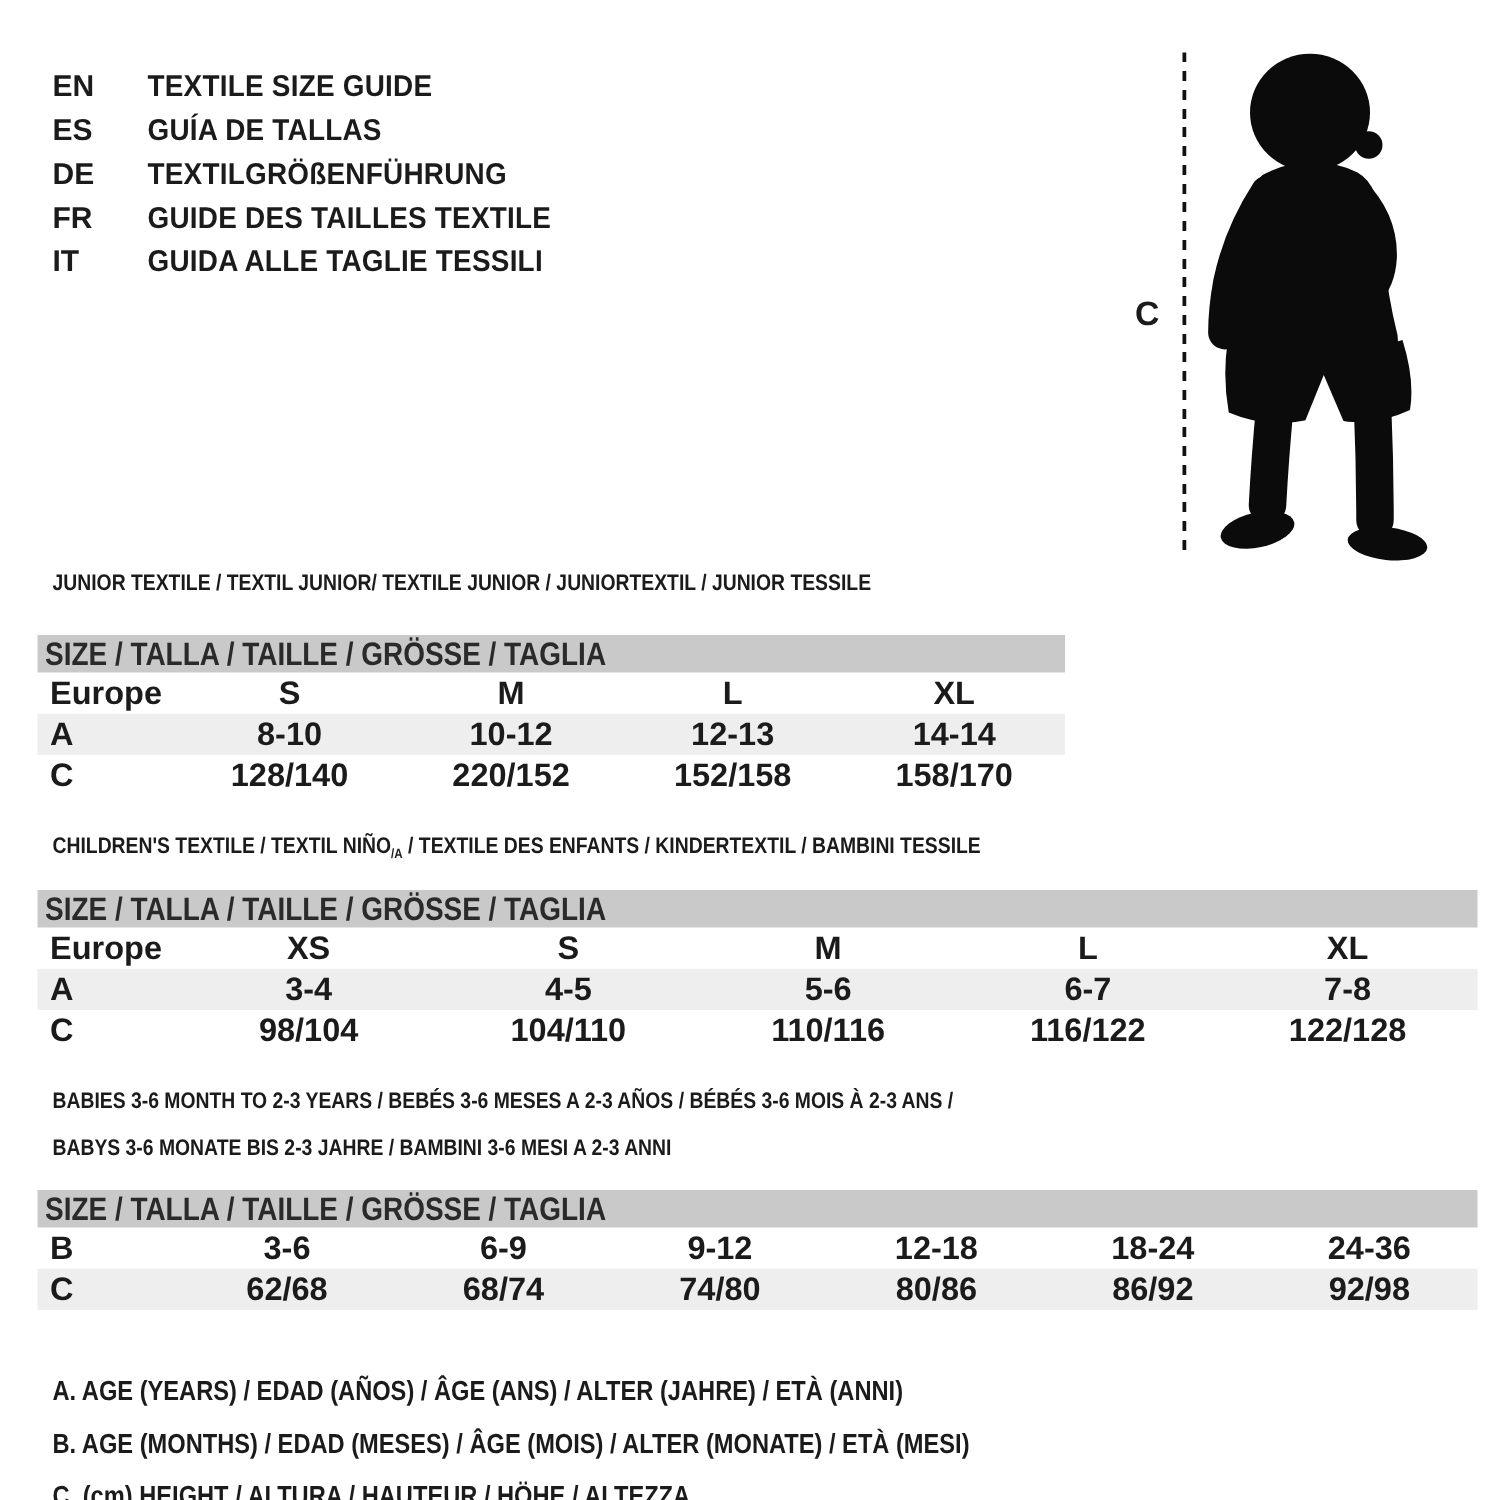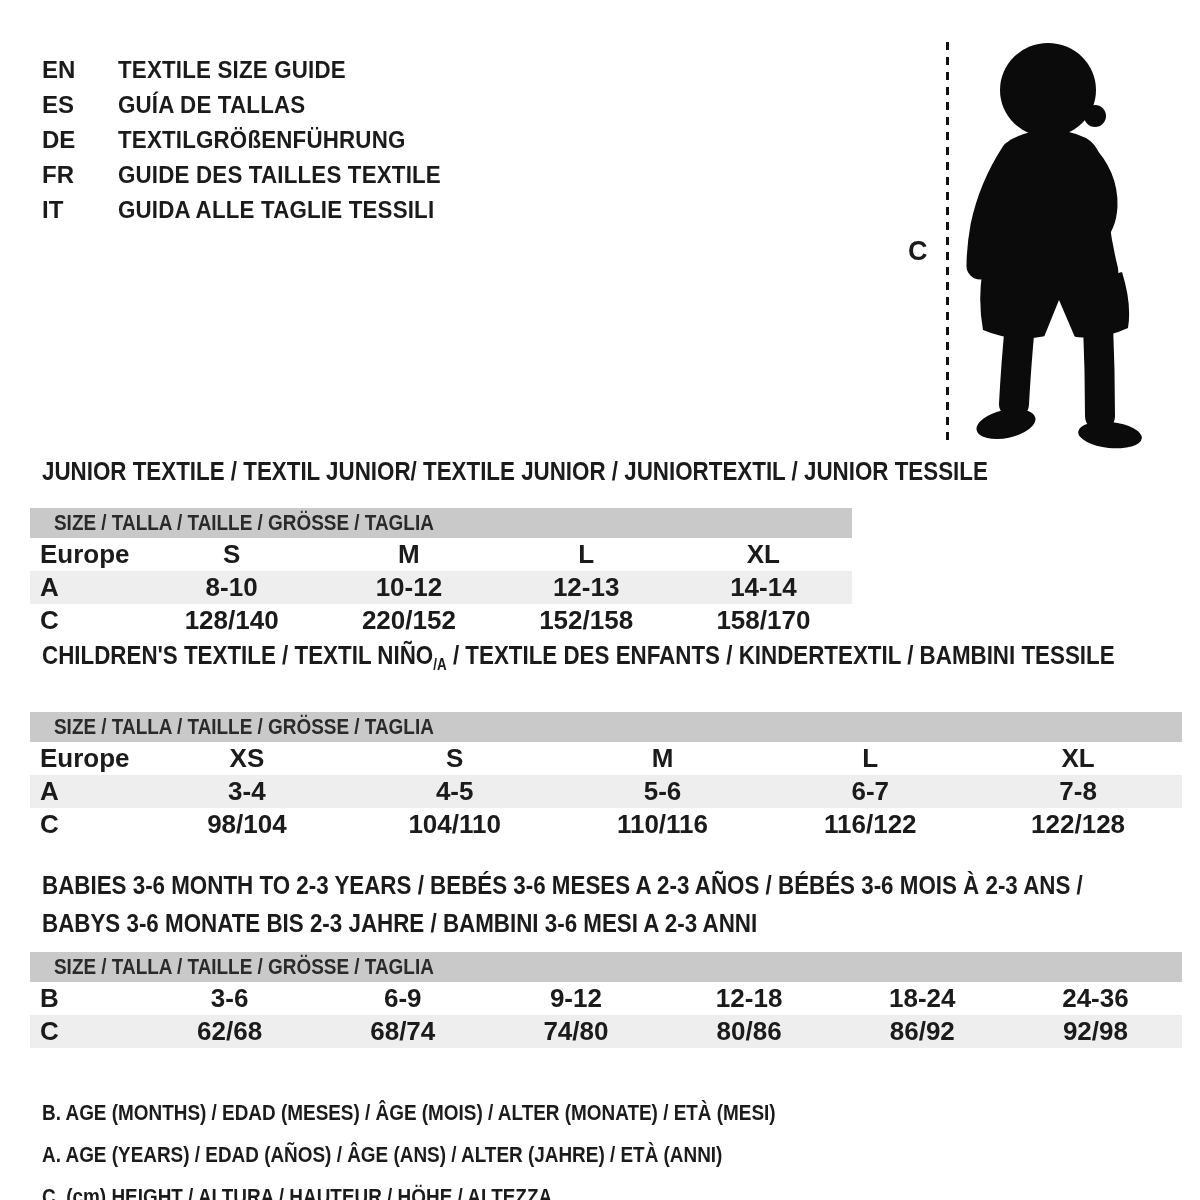--- a/index.html
+++ b/index.html
@@ -18,26 +18,26 @@
 
   
   .measure-line{
     position:absolute;left:946px;top:18px;width:3px;height:398px;
     background:repeating-linear-gradient(to bottom,#111 0 8px,transparent 8px 15px);
   }
   .measure-label{position:absolute;left:908px;top:212px;font-size:27px;}
   .toddler{position:absolute;left:958px;top:12px;}
 
   
-  .sec-title{position:absolute;left:42px;font-size:26px;white-space:nowrap;}
+  .sec-title{position:absolute;left:42px;font-size:18px;white-space:nowrap;}
   .sub-a{font-size:0.60em;vertical-align:sub;}
 
   
   .size-table{position:absolute;left:30px;}
-  .bar{height:30px;background:#c9c9c9;display:flex;align-items:center;padding-left:24px;font-size:22px;color:#2a2a2a;}
+  .bar{height:30px;background:#c9c9c9;display:flex;align-items:center;padding-left:6px;font-size:26px;color:#2a2a2a;}
   .trow{display:flex;height:33px;align-items:center;font-size:26px;}
   .trow .lbl{width:113px;padding-left:10px;box-sizing:border-box;}
   .trow .cell{flex:1;text-align:center;}
   .shaded{background:#eeeeee;}
 
   
   .legend{position:absolute;left:42px;top:1068px;font-size:22px;}
   .legend-line{height:42px;display:flex;align-items:center;white-space:nowrap;}
 </style>
 </head>
@@ -115,21 +115,21 @@
     </div>
     <div class="trow">
       <div class="lbl">C</div>
       <div class="cell">128/140</div>
       <div class="cell">220/152</div>
       <div class="cell">152/158</div>
       <div class="cell">158/170</div>
     </div>
   </div>
 
-  <div class="sec-title" style="top:616px;">
+  <div class="sec-title" style="top:642px;">
     <span class="cond"><span>CHILDREN'S TEXTILE / TEXTIL NIÑO</span><span class="sub-a">/A</span><span> / TEXTILE DES ENFANTS / KINDERTEXTIL / BAMBINI TESSILE</span></span>
   </div>
   <div class="size-table" style="top:688px;width:1152px;">
     <div class="bar">
       <span class="cond">SIZE / TALLA / TAILLE / GRÖSSE / TAGLIA</span>
     </div>
     <div class="trow">
       <div class="lbl">Europe</div>
       <div class="cell">XS</div>
       <div class="cell">S</div>
@@ -180,23 +180,23 @@
       <div class="cell">68/74</div>
       <div class="cell">74/80</div>
       <div class="cell">80/86</div>
       <div class="cell">86/92</div>
       <div class="cell">92/98</div>
     </div>
   </div>
 
   <div class="legend">
     <div class="legend-line">
-        <span class="cond">B. AGE (MONTHS) / EDAD (MESES) / ÂGE (MOIS) / ALTER (MONATE) / ETÀ (MESI)</span>
+        <span class="cond">A. AGE (YEARS) / EDAD (AÑOS) / ÂGE (ANS) / ALTER (JAHRE) / ETÀ (ANNI)</span>
       </div>
     <div class="legend-line">
-        <span class="cond">A. AGE (YEARS) / EDAD (AÑOS) / ÂGE (ANS) / ALTER (JAHRE) / ETÀ (ANNI)</span>
+        <span class="cond">B. AGE (MONTHS) / EDAD (MESES) / ÂGE (MOIS) / ALTER (MONATE) / ETÀ (MESI)</span>
       </div>
     <div class="legend-line">
         <span class="cond">C. (cm) HEIGHT / ALTURA / HAUTEUR / HÖHE / ALTEZZA</span>
       </div>
   </div>
 
 </div>
 
 </body></html>

